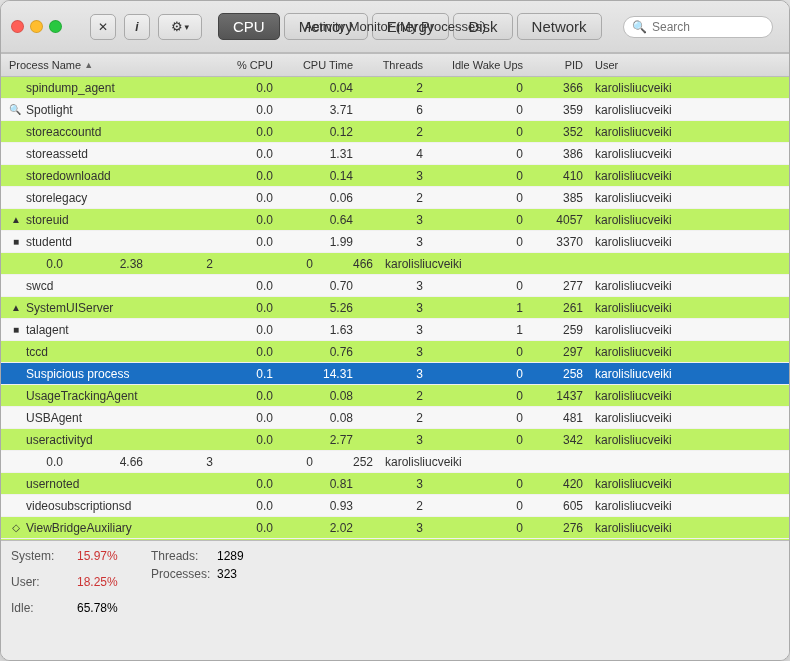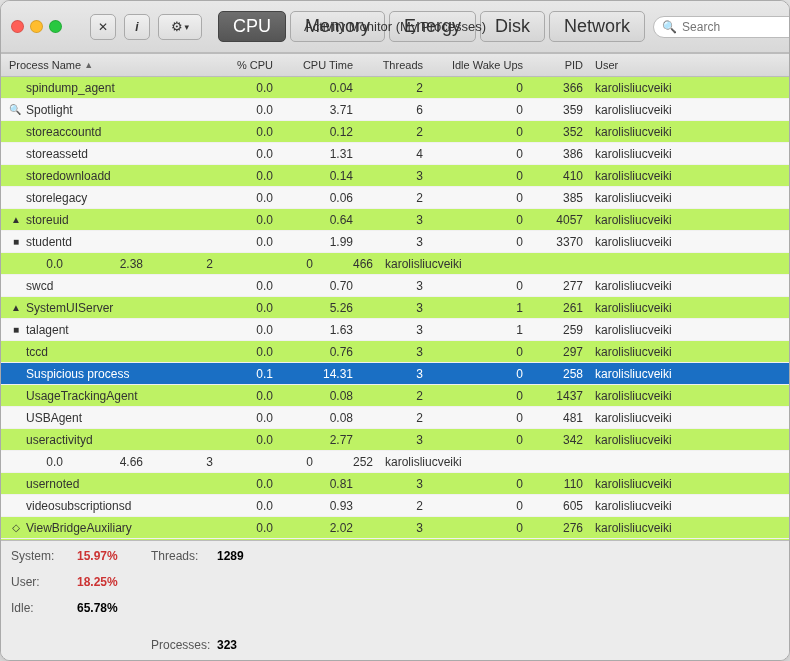--- a/index.html
+++ b/index.html
@@ -95,21 +95,21 @@
       align-items: center;
       gap: 4px;
       margin-left: 8px;
     }
     .tab {
       padding: 4px 14px;
       border-radius: 5px;
       background: linear-gradient(to bottom, #e8e8e8, #d5d5d5);
       border: 1px solid #aaa;
       cursor: pointer;
-      font-size: 18px;
+      font-size: 15px;
       font-weight: 500;
       color: #333;
     }
     .tab.active {
       background: linear-gradient(to bottom, #6e6e6e, #555);
       color: white;
       border-color: #444;
     }
     
     .search-box {
@@ -222,21 +222,21 @@
       gap: 6px;
       align-items: center;
     }
     .stats-label {
       font-size: 12px;
       color: #555;
       min-width: 60px;
     }
     .stats-value {
       font-size: 12px;
-      font-weight: 700;
+      font-weight: 400;
     }
     .stats-value.red { color: #cc3333; }
     .cpu-load-section {
       flex: 1;
       display: flex;
       flex-direction: column;
       align-items: center;
     }
     .cpu-load-label {
       font-size: 11px;
@@ -250,21 +250,20 @@
       border: 1px solid #ccc;
       background: white;
       position: relative;
       border-radius: 2px;
     }
     .stats-right {
       display: flex;
       flex-direction: column;
       gap: 4px;
       min-width: 160px;
-      justify-content: space-between;
     }
     
     .sort-arrow {
       font-size: 9px;
       color: #666;
     }
   </style>
 </head>
 <body>
 
@@ -541,21 +540,21 @@
   </div>
       <div class="table-row">
     <div class="cell cell-process">
       <span class="process-icon"></span>
       <span>usernoted</span>
     </div>
     <div class="cell cell-cpu">0.0</div>
     <div class="cell cell-cputime">0.81</div>
     <div class="cell cell-threads">3</div>
     <div class="cell cell-idlewake">0</div>
-    <div class="cell cell-pid">110</div>
+    <div class="cell cell-pid">420</div>
     <div class="cell cell-user">karolisliucveiki</div>
   </div>
       <div class="table-row">
     <div class="cell cell-process">
       <span class="process-icon"></span>
       <span>videosubscriptionsd</span>
     </div>
     <div class="cell cell-cpu">0.0</div>
     <div class="cell cell-cputime">0.93</div>
     <div class="cell cell-threads">2</div>

